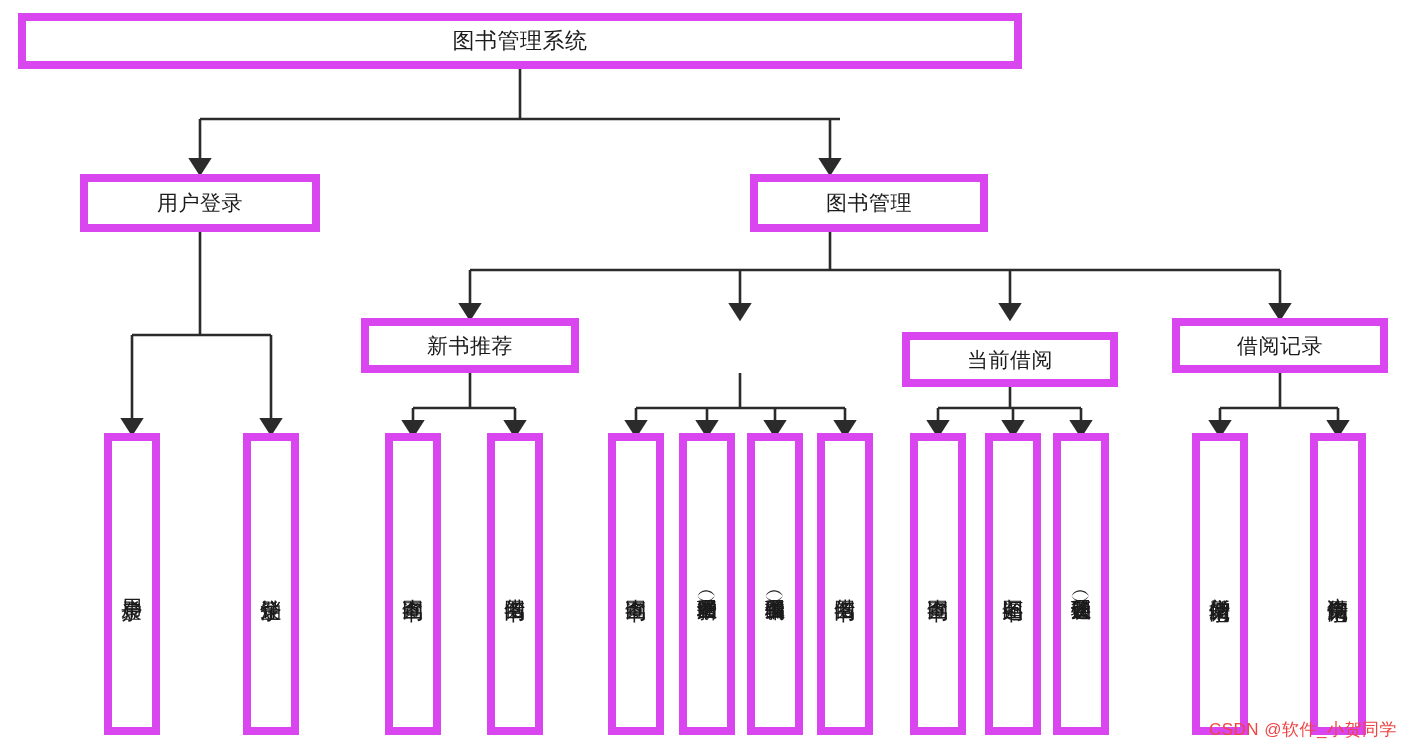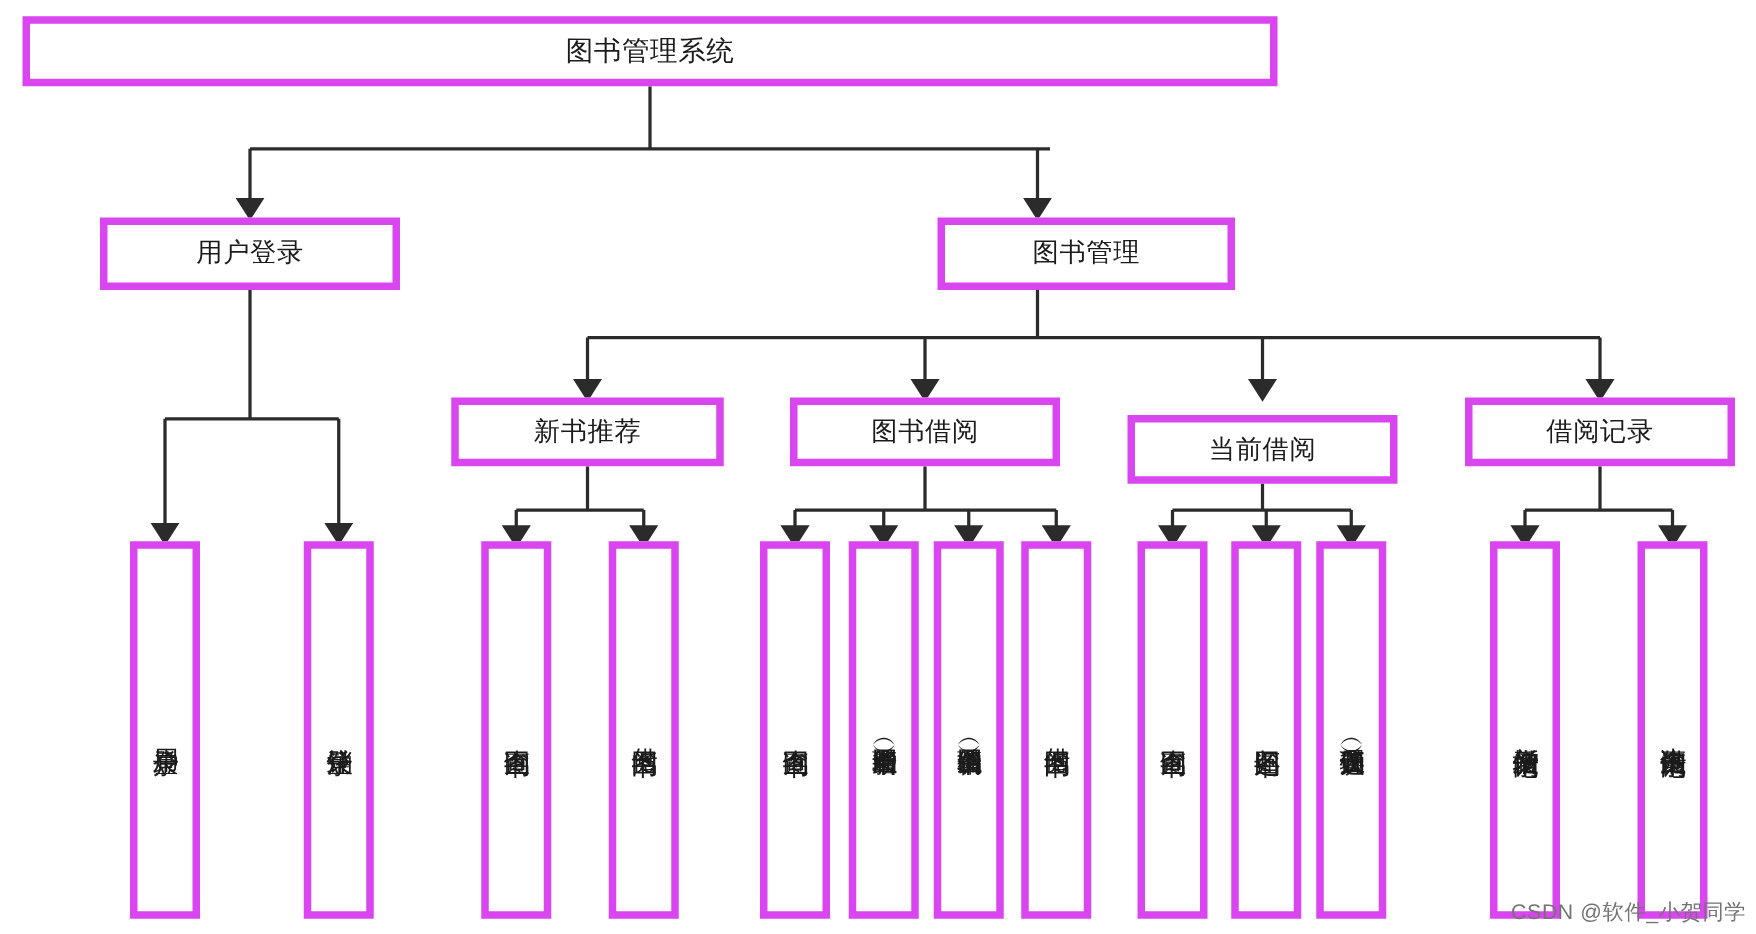--- a/index.html
+++ b/index.html
@@ -22,21 +22,21 @@
     position: absolute;
     left: 0;
     top: 0;
     width: 1405px;
     height: 747px;
     pointer-events: none;
   }
   .node {
     position: absolute;
     box-sizing: border-box;
-    border: 6px solid #d946ef;
+    border: 8px solid #d946ef;
     background: #ffffff;
     display: flex;
     align-items: center;
     justify-content: center;
     color: #1b1b1b;
   }
   .node.horizontal .node-label {
     writing-mode: horizontal-tb;
     font-size: 21px;
     line-height: 1.1;
@@ -63,21 +63,21 @@
     letter-spacing: 0px;
   }
   .node.root .node-label {
     font-size: 22px;
   }
   #watermark {
     position: absolute;
     right: 8px;
     bottom: 6px;
     font-size: 17px;
-    color: #737373;
+    color: #ef4444;
     letter-spacing: 0.5px;
     white-space: nowrap;
     user-select: none;
     text-align: right;
   }
 </style>
 </head>
 <body>
 
 <div id="diagram-root">
@@ -139,23 +139,20 @@
   <div class="node horizontal" style="left:80px; top:174px; width:240px; height:58px;">
     <span class="node-label">用户登录</span>
   </div>
   <div class="node horizontal" style="left:750px; top:174px; width:238px; height:58px;">
     <span class="node-label">图书管理</span>
   </div>
 
   <div class="node horizontal" style="left:361px; top:318px; width:218px; height:55px;">
     <span class="node-label">新书推荐</span>
   </div>
-  <div class="node horizontal" style="left:632px; top:318px; width:216px; height:55px;">
-    <span class="node-label">图书借阅</span>
-  </div>
   <div class="node horizontal" style="left:902px; top:332px; width:216px; height:55px;">
     <span class="node-label">当前借阅</span>
   </div>
   <div class="node horizontal" style="left:1172px; top:318px; width:216px; height:55px;">
     <span class="node-label">借阅记录</span>
   </div>
 
   <div class="node vertical" style="left:104px; top:433px; width:56px; height:302px;">
     <span class="node-label">用户登录</span>
   </div>

